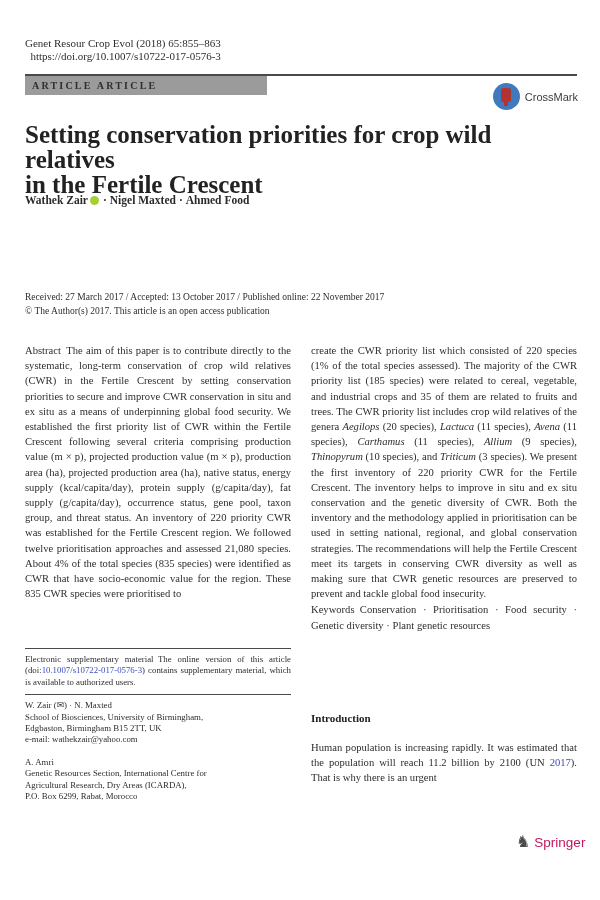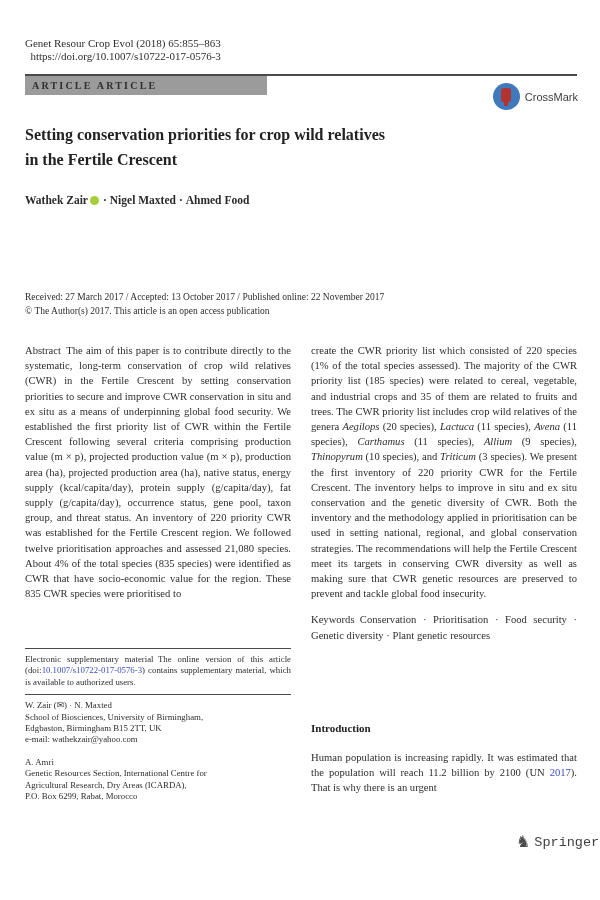--- a/index.html
+++ b/index.html
@@ -18,45 +18,45 @@
   .journal-header { position: absolute; top: 37px; left: 25px; font-size: 11px; line-height: 13px; color: #2d2d2d; text-align: right; }
   .crossmark { position: absolute; top: 39px; right: 22px; display: flex; align-items: center; cursor: pointer; margin-top: 44px; }
   .cm-circle { width: 27px; height: 27px; border-radius: 50%; background: #4079bc; position: relative; flex: 0 0 auto; }
   .cm-flame { position: absolute; left: 8.5px; top: 4.5px; width: 10px; height: 14px; background: #b23431; border-radius: 2.5px; }
   .cm-notch { position: absolute; left: 11.5px; top: 19px; width: 4px; height: 4px; background: #b23431; }
   .cm-label { font-family: "Liberation Sans", sans-serif; font-size: 11px; color: #3c3c3c; margin-left: 5px; }
   .top-rule { position: absolute; top: 74px; left: 25px; width: 552px; height: 2px; background: #4a4a4a; }
   .banner { position: absolute; top: 76px; left: 25px; width: 242px; height: 19px; background: #9b9b9b; display: flex; align-items: center; }
   .banner span { font-size: 10px; font-weight: bold; letter-spacing: 2.2px; color: #2e2e2e; padding-left: 7px; }
   
-  .title { position: absolute; top: 122px; left: 25px; width: 540px; font-size: 16px; font-weight: bold; line-height: 25px; color: #222; white-space: pre-line; }
+  .title { position: absolute; top: 122px; left: 25px; width: 540px; font-size: 25px; font-weight: bold; line-height: 25px; color: #222; white-space: pre-line; }
   .authors { position: absolute; top: 194px; left: 25px; font-size: 11.5px; font-weight: bold; color: #2a2a2a; }
   .orcid-dot { display: inline-block; width: 9px; height: 9px; border-radius: 50%; background: #a6ce39; vertical-align: -1px; margin: 0 1px 0 2px; }
   .authors .sep { font-weight: bold; padding: 0 3px; }
   .dates { position: absolute; top: 291px; left: 25px; font-size: 9.5px; line-height: 13.5px; color: #2d2d2d; }
   
   .col { position: absolute; width: 266px; font-size: 10.6px; line-height: 15.2px; text-align: justify; color: #2d2d2d; }
   .col-left  { top: 343px; left: 25px;  height: 304px; overflow: hidden; }
   .col-right { top: 343px; left: 311px; height: 470px; overflow: hidden; }
-  .kw { margin-top: 11px; }
+  .kw { margin-top: 1px; }
   .intro-heading { margin-top: 78px; font-weight: bold; font-size: 11px; color: #222; text-align: left; }
   .intro-para { margin-top: 14px; }
   
   .footnotes { position: absolute; top: 648px; left: 25px; width: 266px; font-size: 8.8px; line-height: 11.4px; color: #2d2d2d; text-align: justify; }
   .fn-rule { border: 0; border-top: 1px solid #4a4a4a; margin: 0 0 5px 0; }
   .fn-rule2 { border: 0; border-top: 1px solid #4a4a4a; margin: 6px 0 5px 0; }
   .affil { white-space: pre-line; text-align: left; margin-bottom: 11px; }
   
   .seg-b { font-weight: normal; }
   .seg-i { font-style: italic; }
   .seg-link { color: #3a4cc0; }
   
   .springer { position: absolute; top: 834px; left: 516px; display: flex; align-items: center; color: #444; }
   .sp-knight { font-size: 16px; line-height: 16px; margin-right: 4px; color: #4a4a4a; }
-  .sp-label { font-size: 13.5px; font-family: Liberation Mono, monospace; color: #404040; }
+  .sp-label { font-size: 13.5px; font-family: Liberation Sans, sans-serif; color: #be185d; }
 </style>
 </head>
 <body>
 
 <div class="page">
 
   <div class="journal-header">
     <div>Genet Resour Crop Evol (2018) 65:855–863</div>
     <div>https://doi.org/10.1007/s10722-017-0576-3</div>
   </div>

